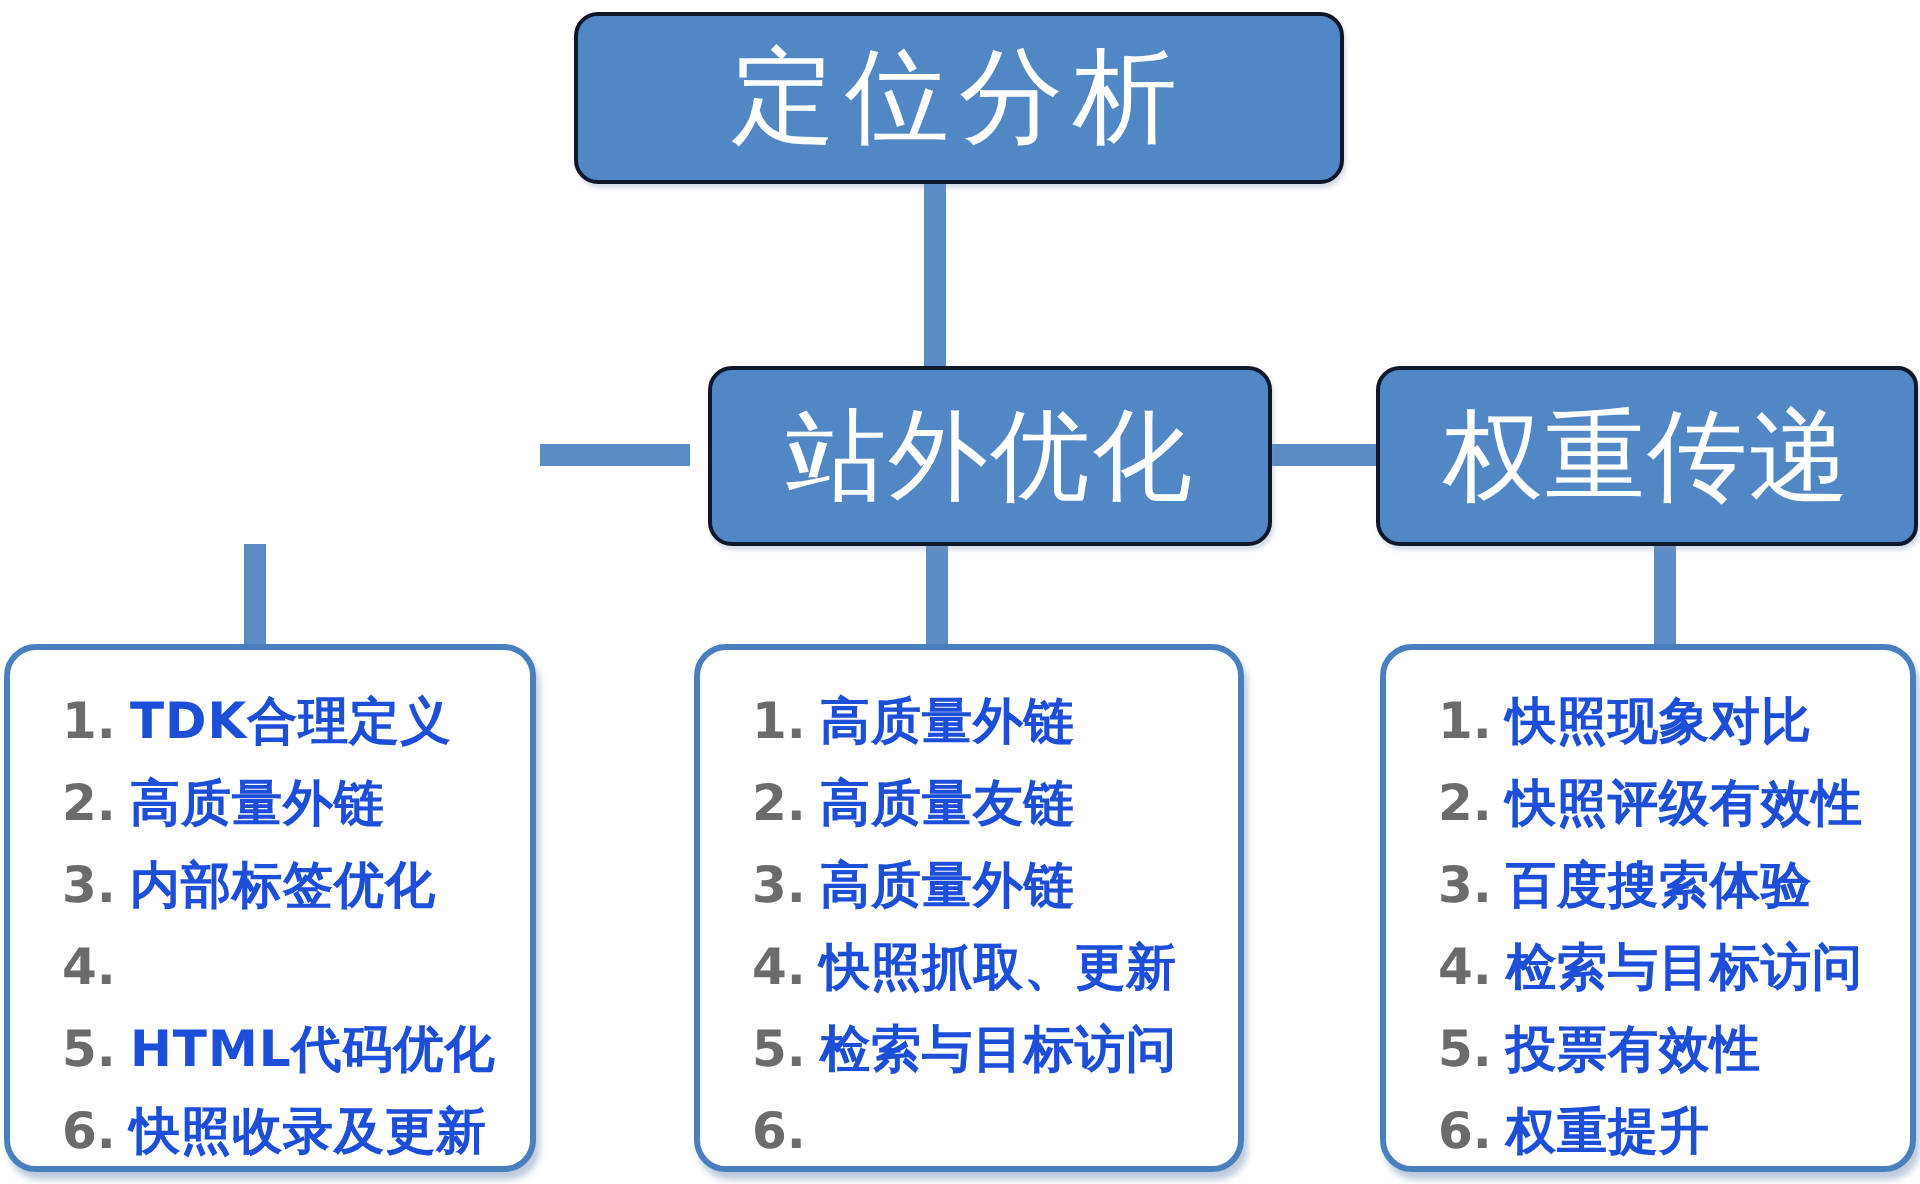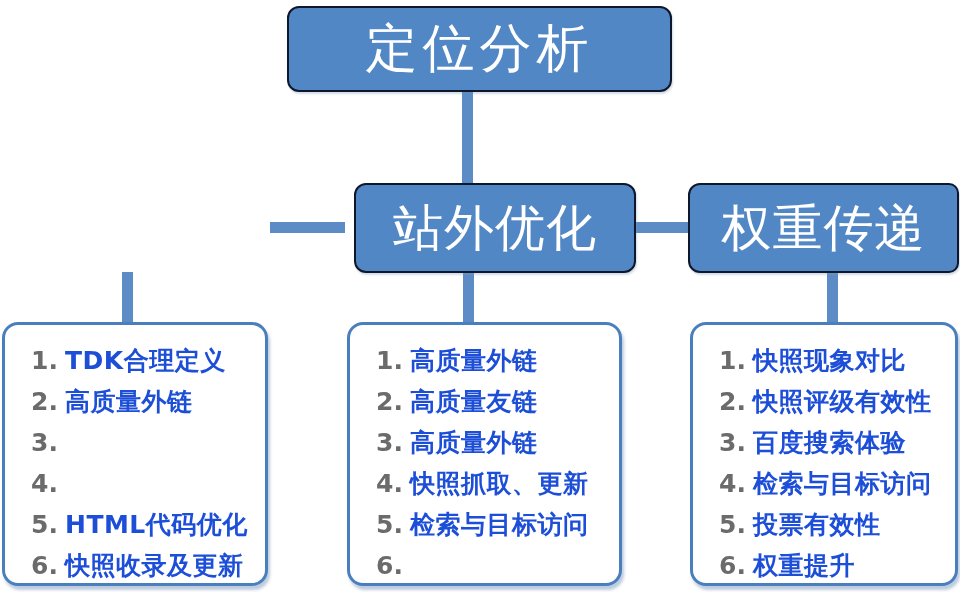--- a/index.html
+++ b/index.html
@@ -70,20 +70,21 @@
     <div class="item-row">
       <span class="item-num">1.</span>
       <span class="item-text">TDK合理定义</span>
     </div>
     <div class="item-row">
       <span class="item-num">2.</span>
       <span class="item-text">高质量外链</span>
     </div>
     <div class="item-row">
       <span class="item-num">3.</span>
+      <span class="item-text">内部标签优化</span>
     </div>
     <div class="item-row">
       <span class="item-num">4.</span>
     </div>
     <div class="item-row">
       <span class="item-num">5.</span>
       <span class="item-text">HTML代码优化</span>
     </div>
     <div class="item-row">
       <span class="item-num">6.</span>

